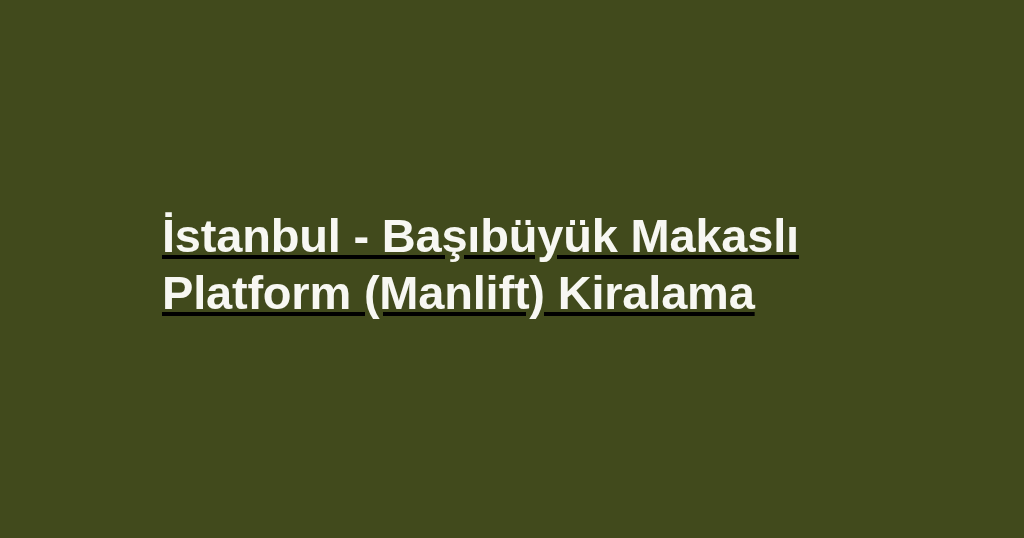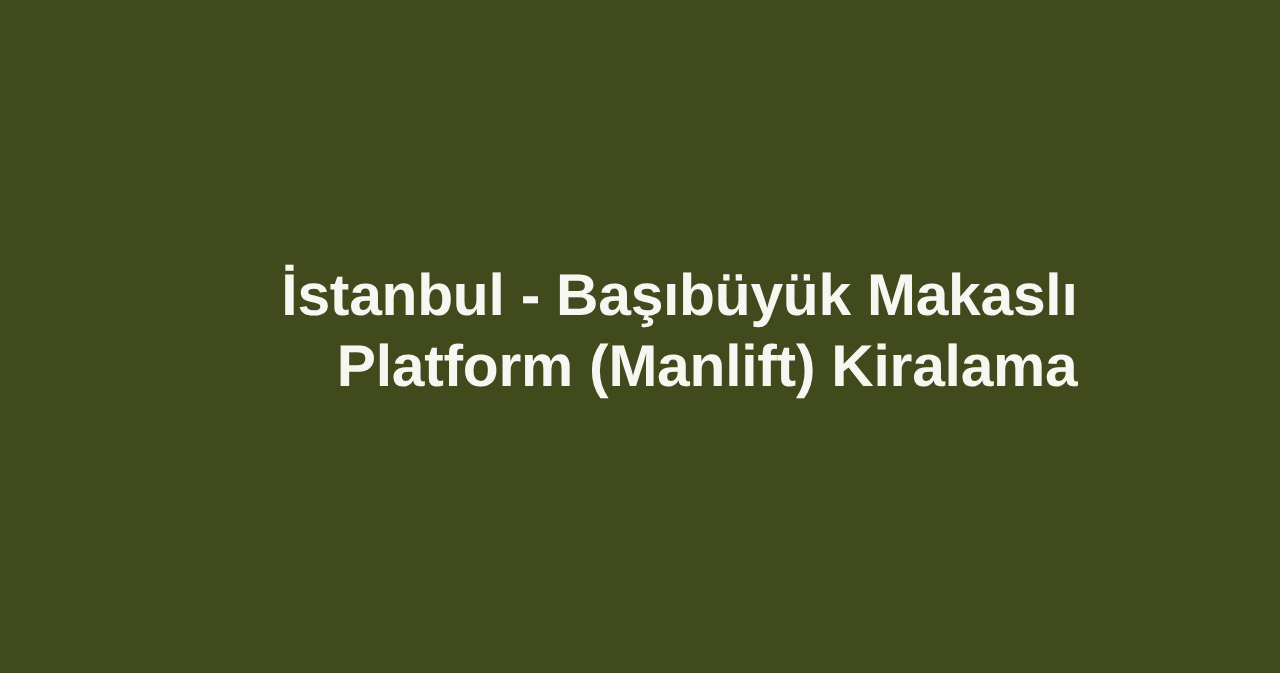--- a/index.html
+++ b/index.html
@@ -21,23 +21,24 @@
     height: 538px;
     background-color: #414a1c;
     display: flex;
     align-items: center;
     justify-content: center;
     overflow: hidden;
   }
 
   #headline-block {
     width: 700px;
-    text-align: right;
+    text-align: left;
     
     margin-top: -10px;
+    text-decoration: underline;
   }
 
   #headline-text {
     margin: 0;
     padding: 0;
     font-family: "Liberation Sans", "DejaVu Sans", sans-serif;
     font-size: 47px;
     font-weight: bold;
     line-height: 57px;
     letter-spacing: -0.2px;

